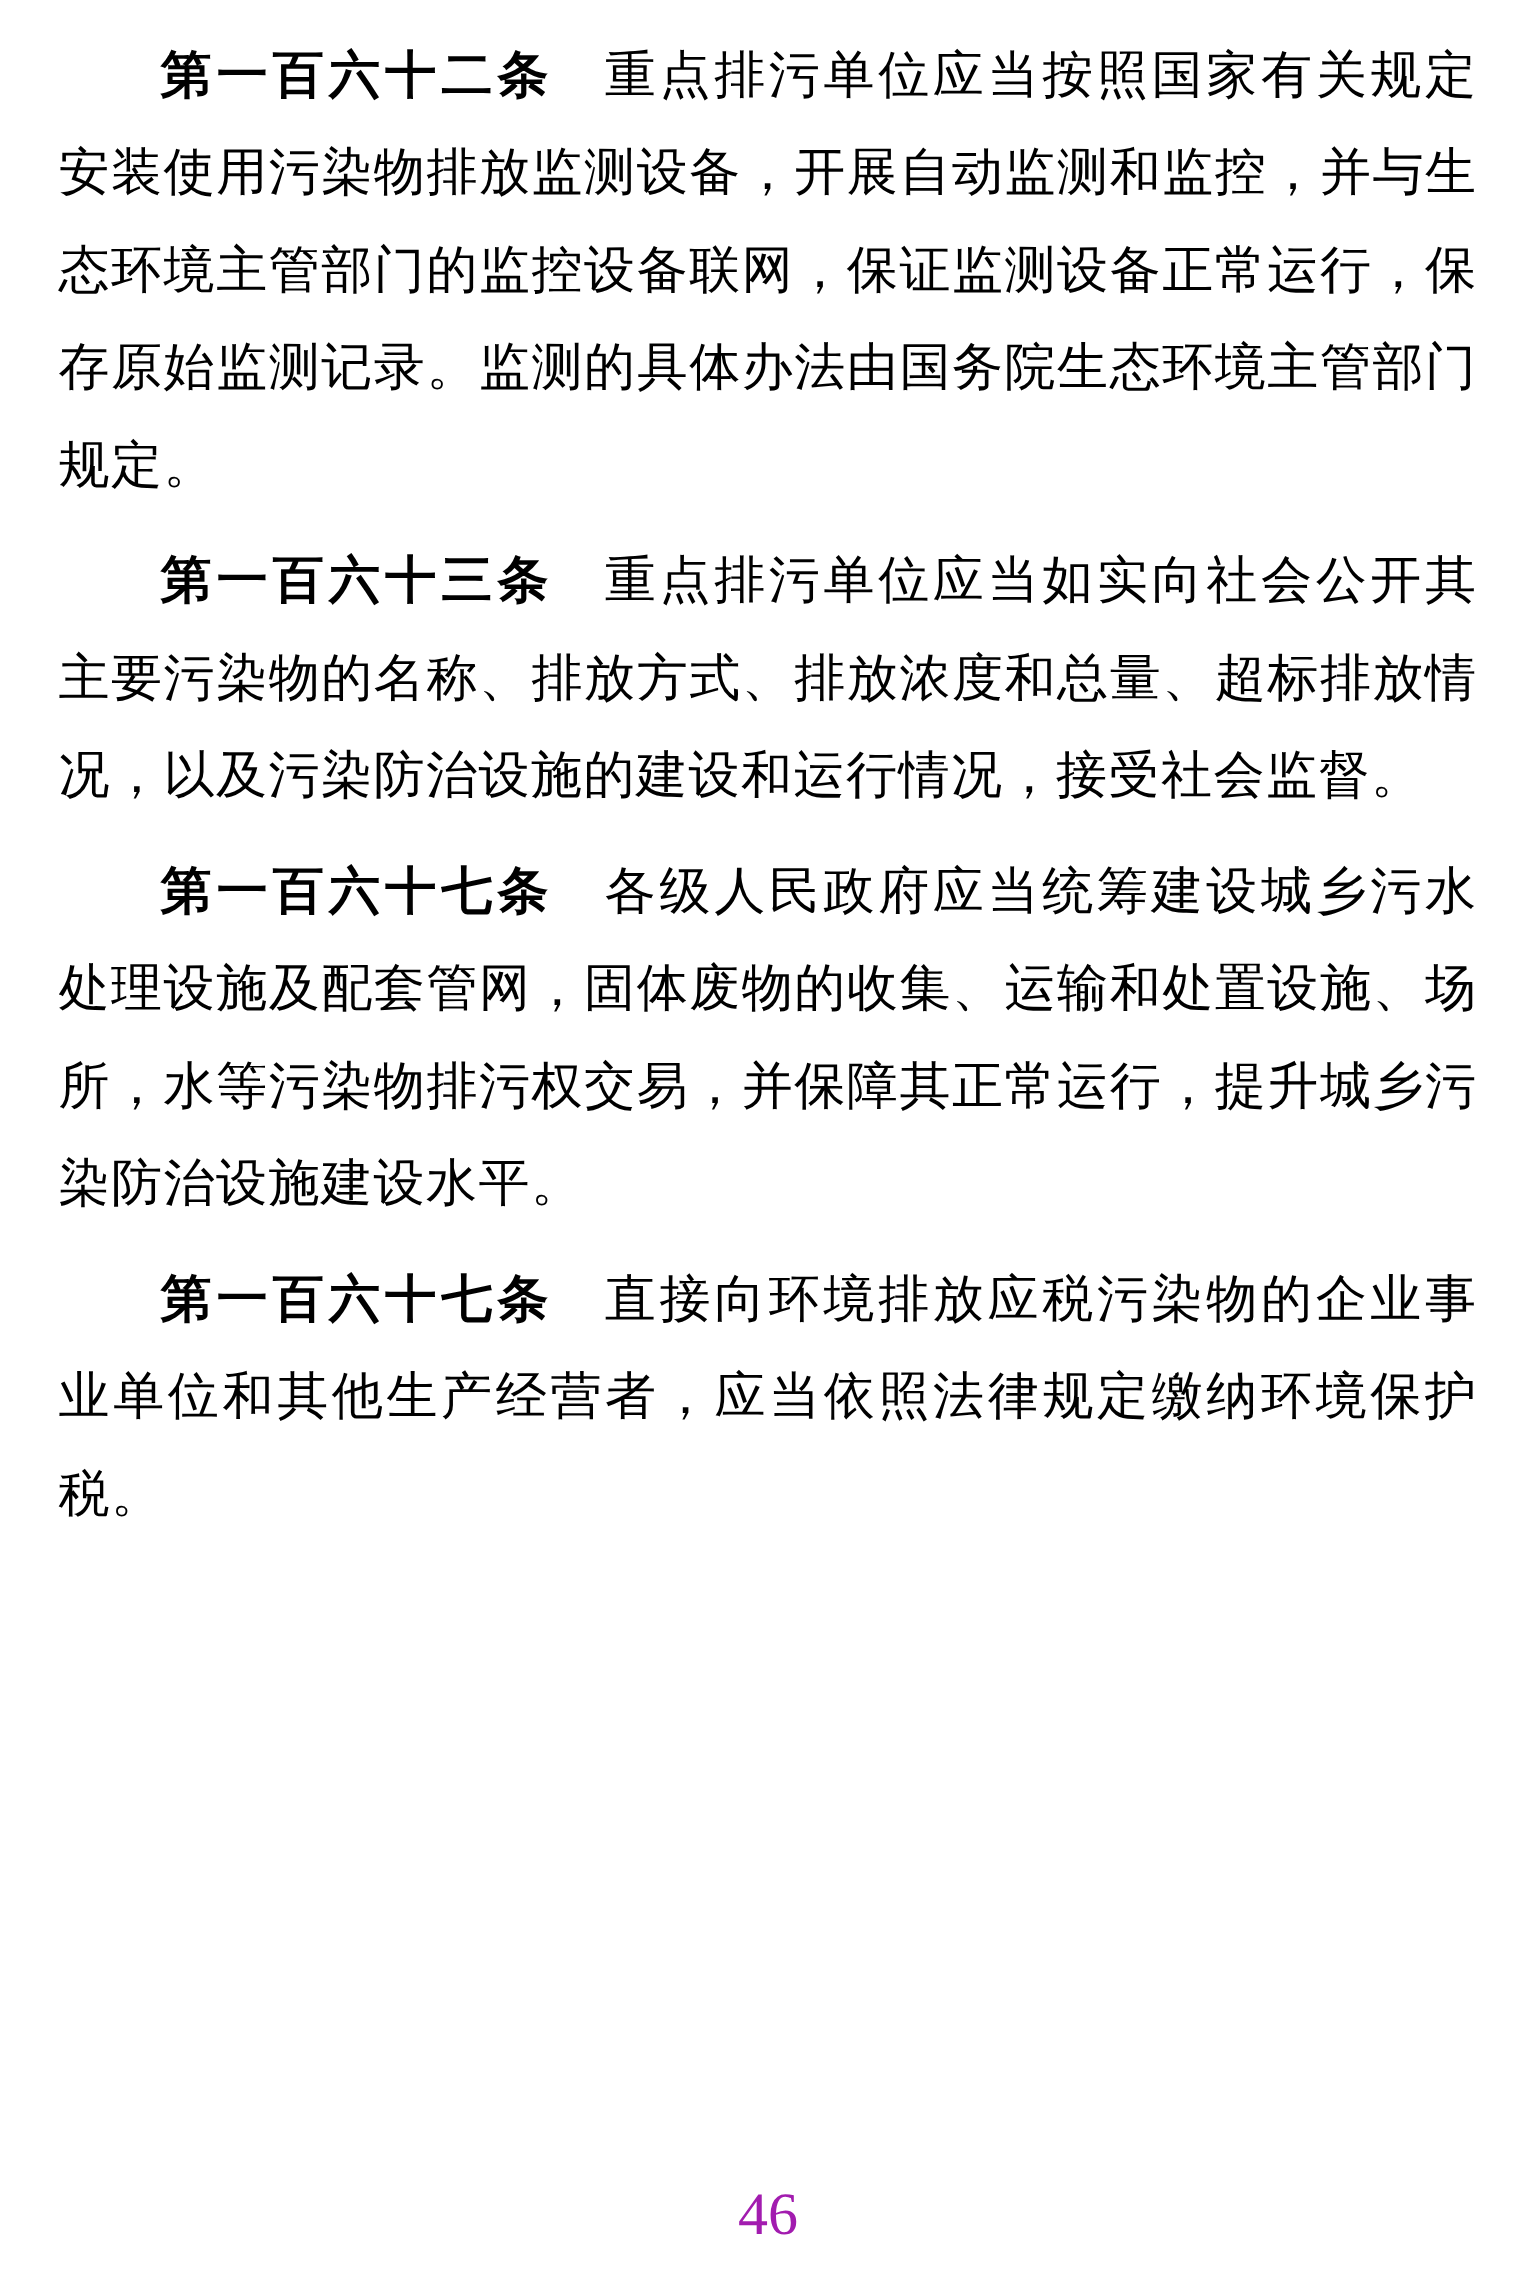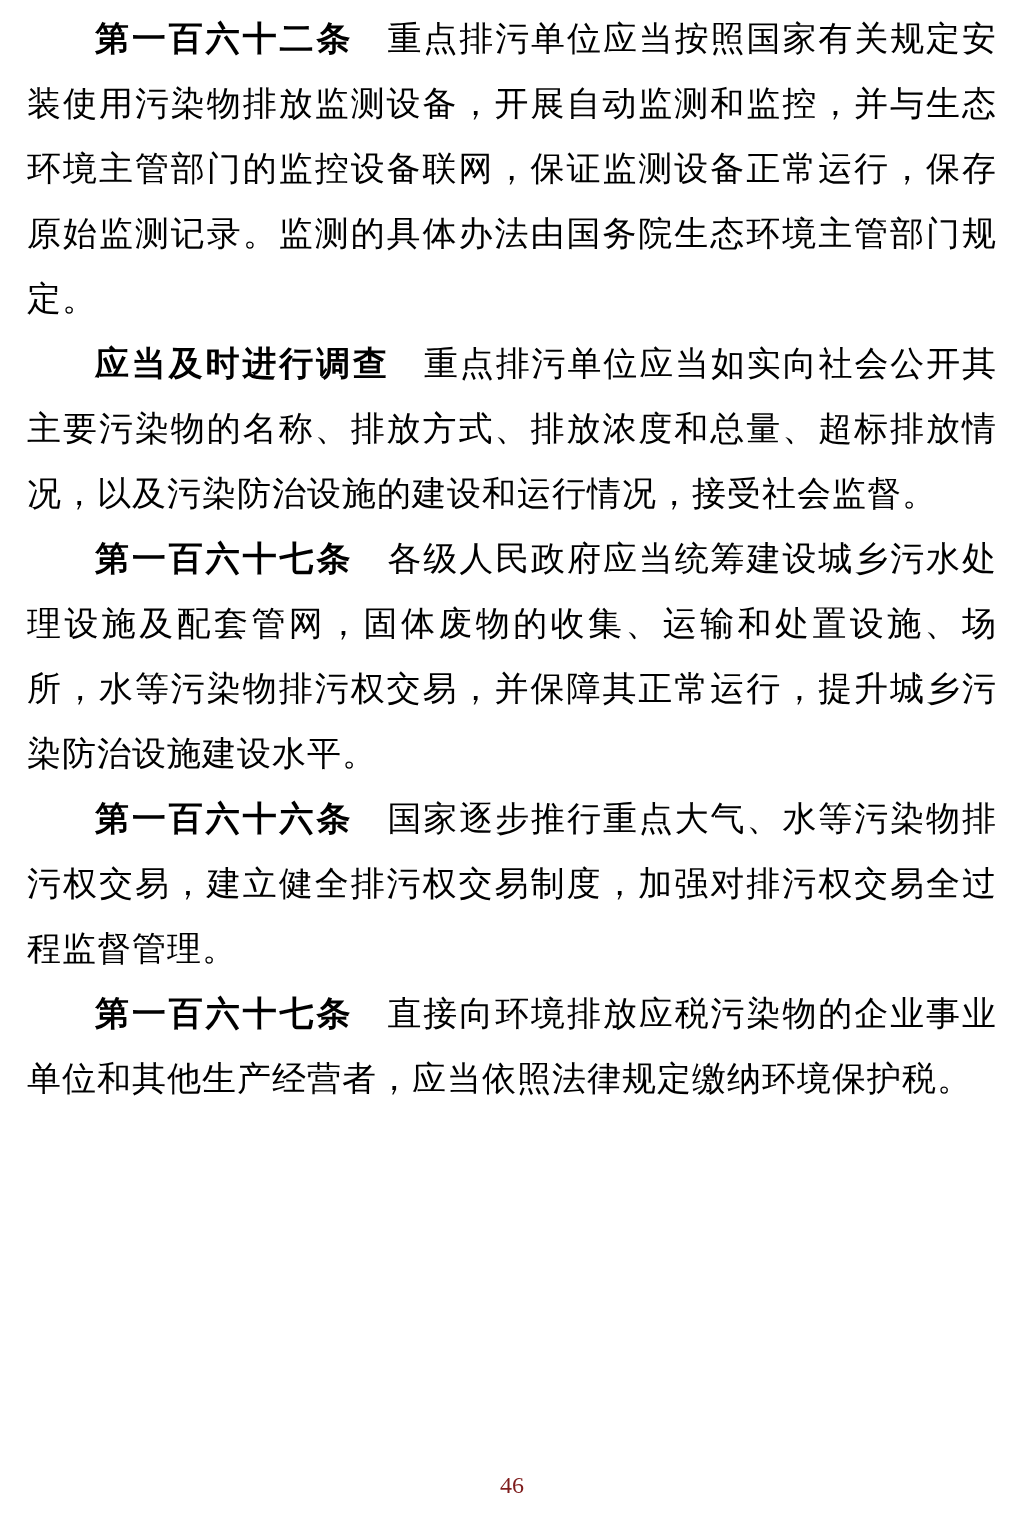--- a/index.html
+++ b/index.html
@@ -18,21 +18,21 @@
     font-family: "Liberation Serif", "DejaVu Serif", serif;
     color: #000000;
   }
   .content {
     position: absolute;
     top: 6px;
     left: 27px;
     right: 27px;
   }
   .para {
-    margin: 0;
+    margin: 12px;
     font-size: 34px;
     line-height: 65px;
     letter-spacing: 1px;
     text-indent: 2em;
     text-align: justify;
     text-justify: inter-ideograph;
     color: #000000;
   }
   .art-num {
     font-weight: 700;
@@ -45,39 +45,38 @@
   }
   .footer {
     position: absolute;
     left: 0;
     right: 0;
     bottom: 14px;
     text-align: center;
   }
   .page-number {
     font-family: "Liberation Serif", "DejaVu Serif", serif;
-    font-size: 24px;
-    color: #7f1d1d;
+    font-size: 40px;
+    color: #a21caf;
   }
 </style>
 </head>
 <body>
 
 <div class="page">
   <div class="content">
 
     <p class="para"><span class="art-num">第一百六十二条</span><span class="art-text">重点排污单位应当按照国家有关规定安装使用污染物排放监测设备，开展自动监测和监控，并与生态环境主管部门的监控设备联网，保证监测设备正常运行，保存原始监测记录。监测的具体办法由国务院生态环境主管部门规定。</span></p>
 
 
-    <p class="para"><span class="art-num">应当及时进行调查</span><span class="art-text">重点排污单位应当如实向社会公开其主要污染物的名称、排放方式、排放浓度和总量、超标排放情况，以及污染防治设施的建设和运行情况，接受社会监督。</span></p>
+    <p class="para"><span class="art-num">第一百六十三条</span><span class="art-text">重点排污单位应当如实向社会公开其主要污染物的名称、排放方式、排放浓度和总量、超标排放情况，以及污染防治设施的建设和运行情况，接受社会监督。</span></p>
 
     <p class="para"><span class="art-num">第一百六十七条</span><span class="art-text">各级人民政府应当统筹建设城乡污水处理设施及配套管网，固体废物的收集、运输和处置设施、场所，水等污染物排污权交易，并保障其正常运行，提升城乡污染防治设施建设水平。</span></p>
 
 
-    <p class="para"><span class="art-num">第一百六十六条</span><span class="art-text">国家逐步推行重点大气、水等污染物排污权交易，建立健全排污权交易制度，加强对排污权交易全过程监督管理。</span></p>
 
     <p class="para"><span class="art-num">第一百六十七条</span><span class="art-text">直接向环境排放应税污染物的企业事业单位和其他生产经营者，应当依照法律规定缴纳环境保护税。</span></p>
 
 
 
   </div>
 
   <div class="footer">
     <span class="page-number">46</span>
   </div>

